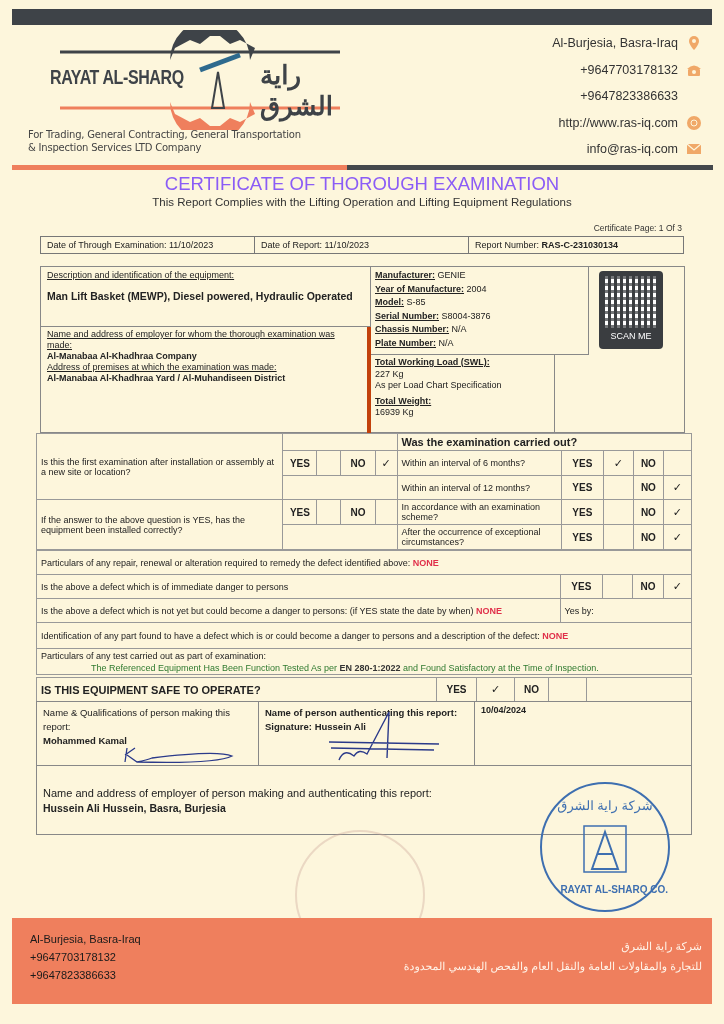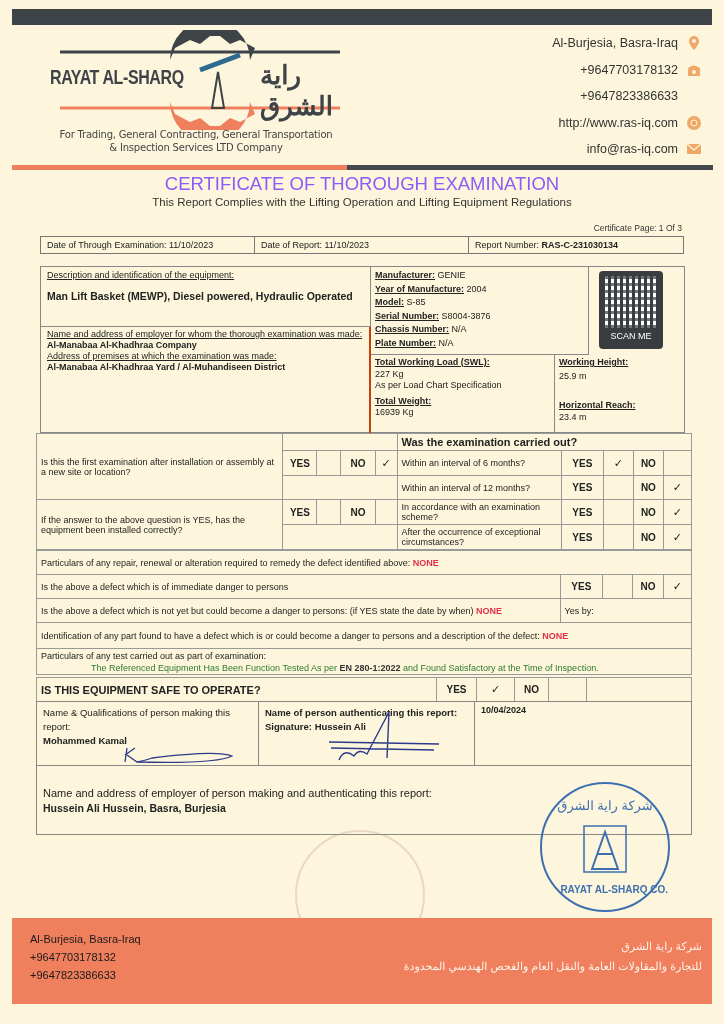--- a/index.html
+++ b/index.html
@@ -1,20 +1,20 @@
 <!DOCTYPE html>
 <html><head>
 <meta charset="utf-8">
 <style>
   * { box-sizing: border-box; margin: 0; padding: 0; }
   body { width: 724px; height: 1024px; background: #fdf6dc; font-family: "Liberation Sans", sans-serif; color: #222; position: relative; overflow: hidden; }
   .abs { position: absolute; }
   .topbar { left: 12px; top: 9px; width: 700px; height: 16px; background: #3e4348; }
   .logo { left: 40px; top: 30px; width: 320px; height: 100px; }
-  .tagline { left: 36px; top: 128px; width: 320px; text-align: center; font-size: 10px; color: #444; line-height: 13px; font-family: "DejaVu Sans", sans-serif; letter-spacing: -0.2px; }
+  .tagline { left: 28px; top: 128px; width: 320px; font-size: 10px; color: #444; line-height: 13px; font-family: "DejaVu Sans", sans-serif; letter-spacing: -0.2px; }
   .contacts { right: 22px; top: 30px; text-align: right; font-size: 12.5px; color: #333; }
   .contacts .row { height: 26.5px; display: flex; justify-content: flex-end; align-items: center; gap: 8px; }
   .contacts .ic { width: 16px; height: 16px; display: inline-block; }
   .midbar { top: 165px; height: 5px; }
   .midbar.o { left: 12px; width: 335px; background: #ef7f5d; }
   .midbar.d { left: 347px; width: 366px; background: #44484c; }
   .title { left: 0; width: 724px; top: 173px; text-align: center; font-size: 18.5px; font-weight: normal; color: #8b5cf6; }
   .subtitle { left: 0; width: 724px; top: 196px; text-align: center; font-size: 11.5px; color: #333; }
   .pageno { right: 42px; top: 223px; font-size: 8.5px; color: #333; }
   .datebar { left: 40px; top: 236px; width: 644px; height: 18px; border: 1px solid #777; display: flex; font-size: 9px; }
@@ -101,21 +101,21 @@
   <div style="width:214px">Date of Through Examination: 11/10/2023</div>
   <div style="width:214px">Date of Report: 11/10/2023</div>
   <div style="flex:1"><span>Report Number: </span><b>RAS-C-231030134</b></div>
 </div>
 
 <div class="abs box" style="left:40px;top:266px;width:645px;height:167px;">
   <div class="abs" style="left:0;top:0;width:330px;height:60px;border-right:1px solid #888;border-bottom:1px solid #888;padding:3px 6px;">
     <div class="t9 u">Description and identification of the equipment:</div>
     <div class="b" style="font-size:10.5px;margin-top:10px;">Man Lift Basket (MEWP), Diesel powered, Hydraulic Operated</div>
   </div>
-  <div class="abs" style="left:0;top:60px;width:330px;height:106px;border-right:2px solid #c2410c;padding:2px 6px;font-size:9px;line-height:11px;">
+  <div class="abs" style="left:0;top:60px;width:330px;height:106px;border-right:4px solid #c2410c;padding:2px 6px;font-size:9px;line-height:11px;">
     <div class="u">Name and address of employer for whom the thorough examination was made:</div>
     <div class="b">Al-Manabaa Al-Khadhraa Company</div>
     <div class="u">Address of premises at which the examination was made:</div>
     <div class="b">Al-Manabaa Al-Khadhraa Yard / Al-Muhandiseen District</div>
   </div>
   <div class="abs" style="left:330px;top:0;width:218px;height:88px;border-right:1px solid #888;border-bottom:1px solid #888;padding:2px 4px;font-size:9px;line-height:13.5px;">
     <div><span class="u b">Manufacturer:</span> <span>GENIE</span></div>
     <div><span class="u b">Year of Manufacture:</span> <span>2004</span></div>
     <div><span class="u b">Model:</span> <span>S-85</span></div>
     <div><span class="u b">Serial Number:</span> <span>S8004-3876</span></div>
@@ -128,26 +128,20 @@
       <div class="abs" style="left:6px;top:5px;width:52px;height:52px;background:repeating-linear-gradient(0deg,rgba(58,61,64,0.7) 0 3px,transparent 3px 7px);"></div>
       <div class="abs" style="left:0;top:60px;width:64px;text-align:center;color:#fff;font-size:9px;">SCAN ME</div>
     </div>
   </div>
   <div class="abs" style="left:330px;top:88px;width:184px;height:78px;border-right:1px solid #888;padding:2px 4px;font-size:9px;line-height:11.5px;">
     <div class="u b">Total Working Load (SWL):</div>
     <div>227 Kg</div>
     <div>As per Load Chart Specification</div>
     <div class="u b" style="margin-top:4px;">Total Weight:</div>
     <div>16939 Kg</div>
-  </div>
-  <div class="abs" style="left:514px;top:88px;width:130px;height:78px;padding:2px 4px;font-size:9px;line-height:11.5px;">
-    <div class="u b">Working Height:</div>
-    <div style="margin-top:2px;">25.9 m</div>
-    <div class="u b" style="margin-top:18px;">Horizontal Reach:</div>
-    <div>23.4 m</div>
   </div>
 </div>
 
 <table class="abs" style="left:36px;top:433px;width:656px;">
   <tbody>
       <tr style="height:17px;">
     <td rowspan="3" style="width:246px;">Is this the first examination after installation or assembly at a new site or location?</td>
     <td colspan="4" style="border-bottom:none;"></td>
     <td colspan="5" class="b" style="font-size:11px;">Was the examination carried out?</td>
   </tr>

